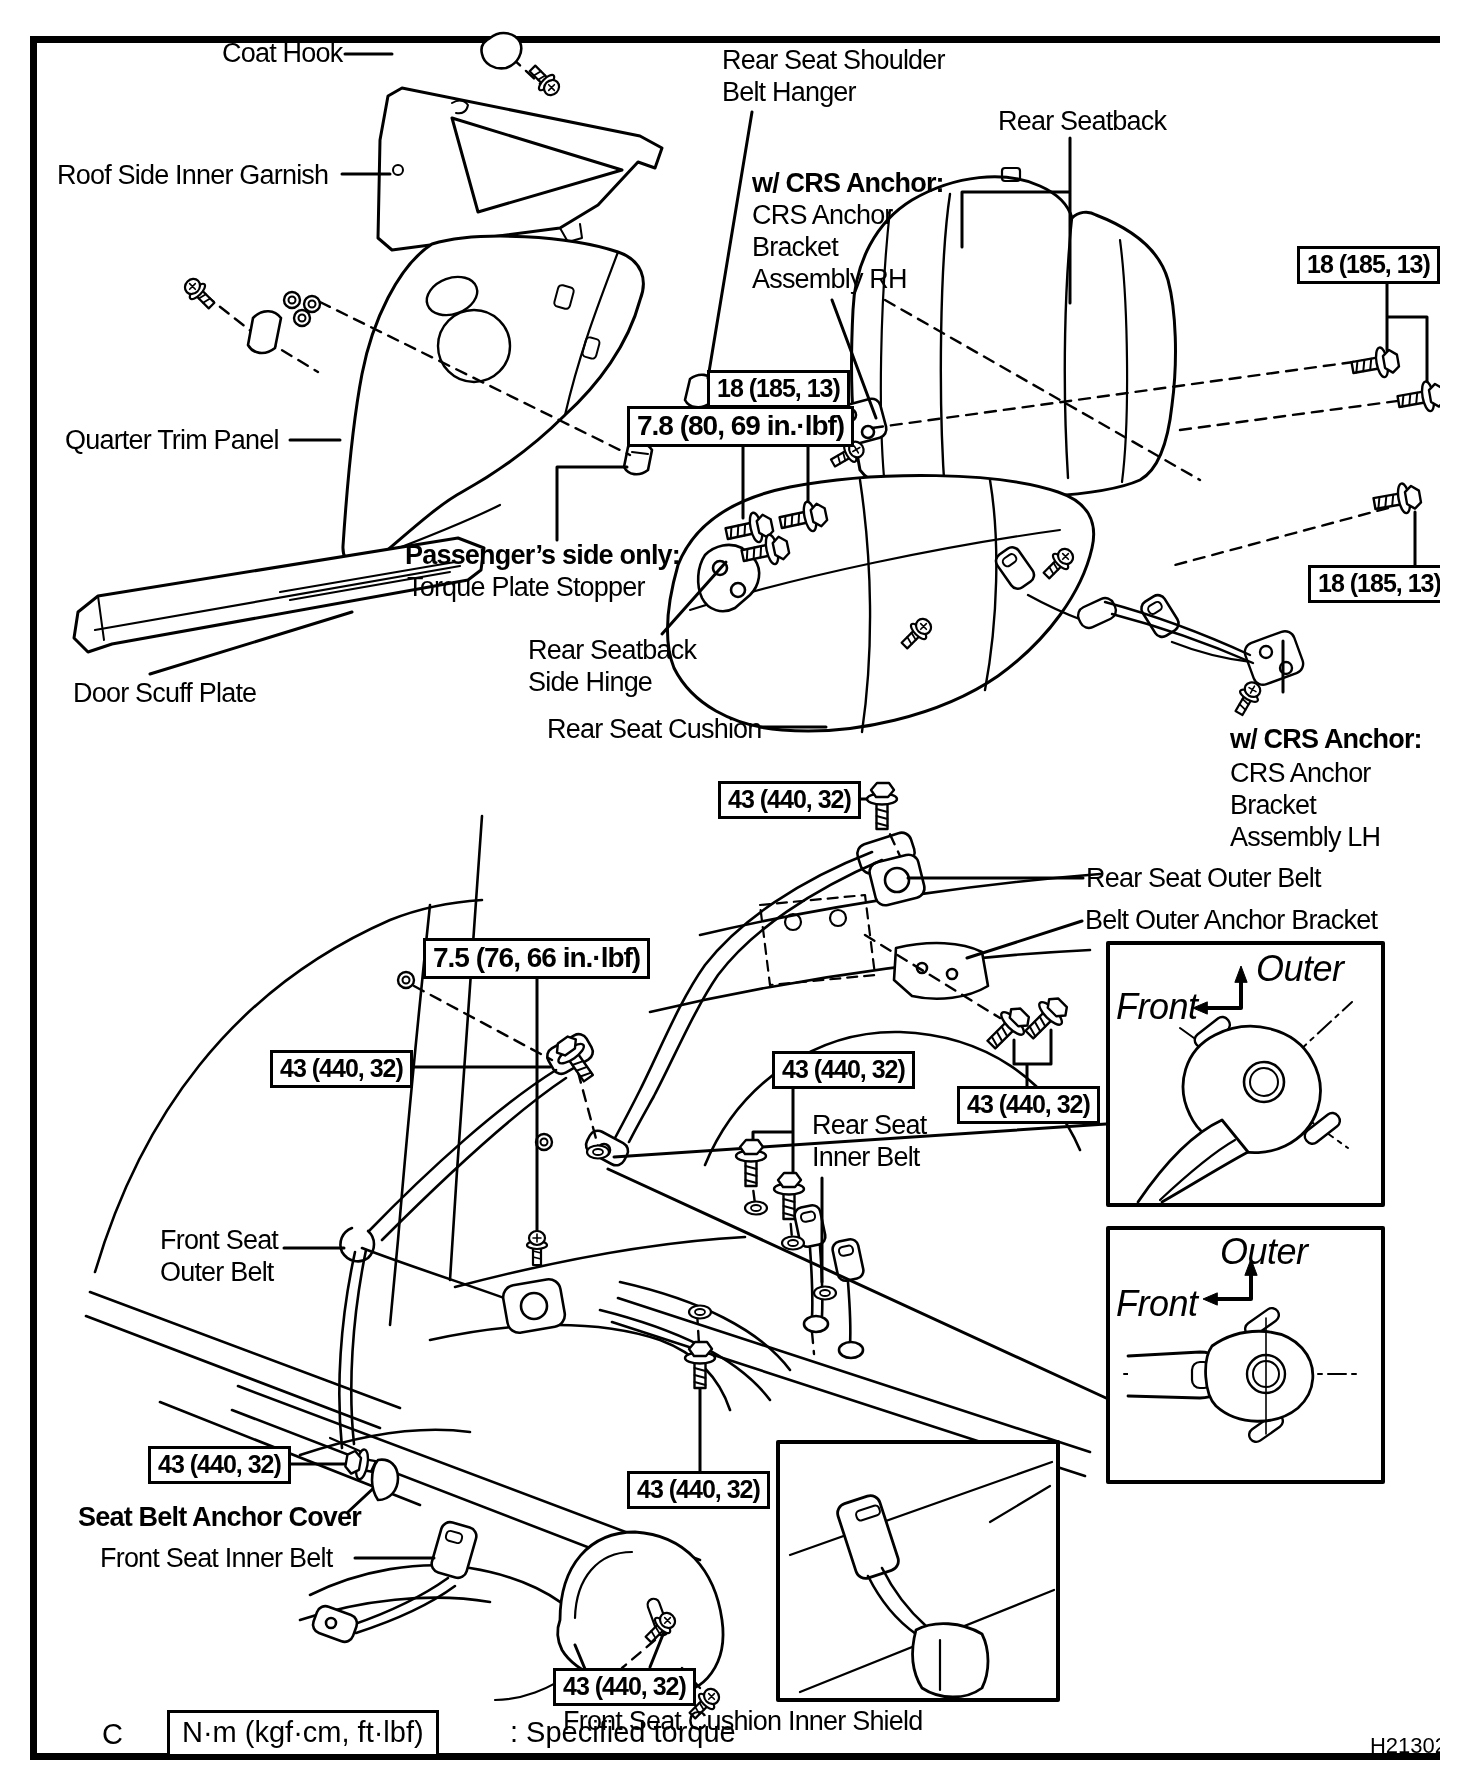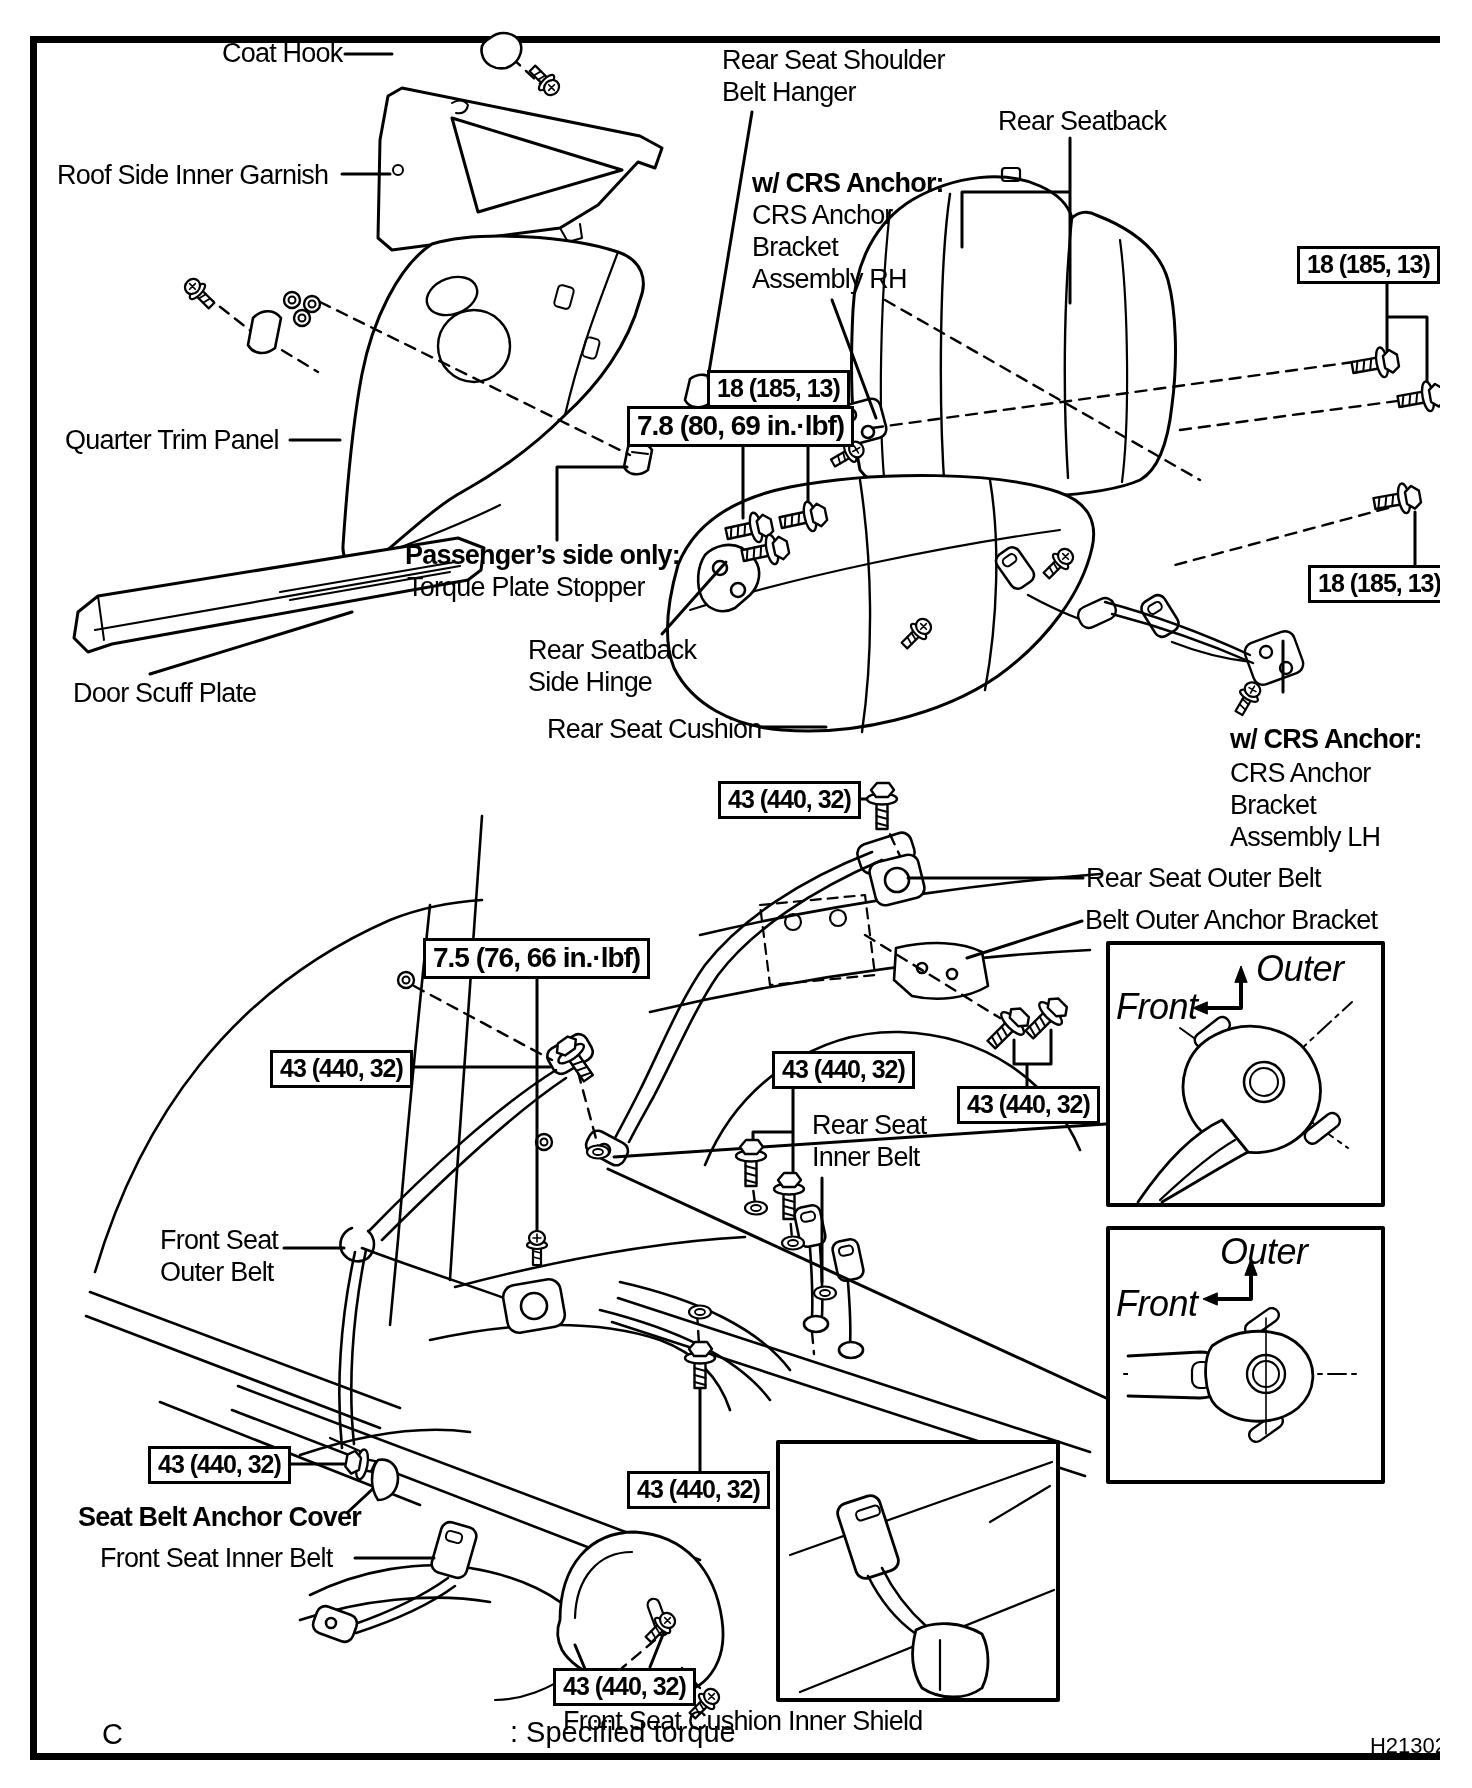--- a/index.html
+++ b/index.html
@@ -375,15 +375,16 @@
   <div class="tbox" style="left:148px;top:1446px;">43 (440, 32)</div>
   <div class="tbox" style="left:627px;top:1471px;">43 (440, 32)</div>
   <div class="tbox" style="left:553px;top:1668px;">43 (440, 32)</div>
 
   <div class="dir" style="left:1256px;top:948px;">Outer</div>
   <div class="dir" style="left:1116px;top:986px;">Front</div>
   <div class="dir" style="left:1220px;top:1231px;">Outer</div>
   <div class="dir" style="left:1116px;top:1283px;">Front</div>
 
   <div class="legendtext" style="left:102px;top:1718px;">C</div>
+  <div class="legendbox" style="left:167px;top:1710px;">N·m (kgf·cm, ft·lbf)</div>
   <div class="legendtext" style="left:510px;top:1716px;">: Specified torque</div>
   <div class="code" style="left:1355px;top:1733px;width:92px;text-align:right;">H21302</div>
 </div>
 
 </body></html>

